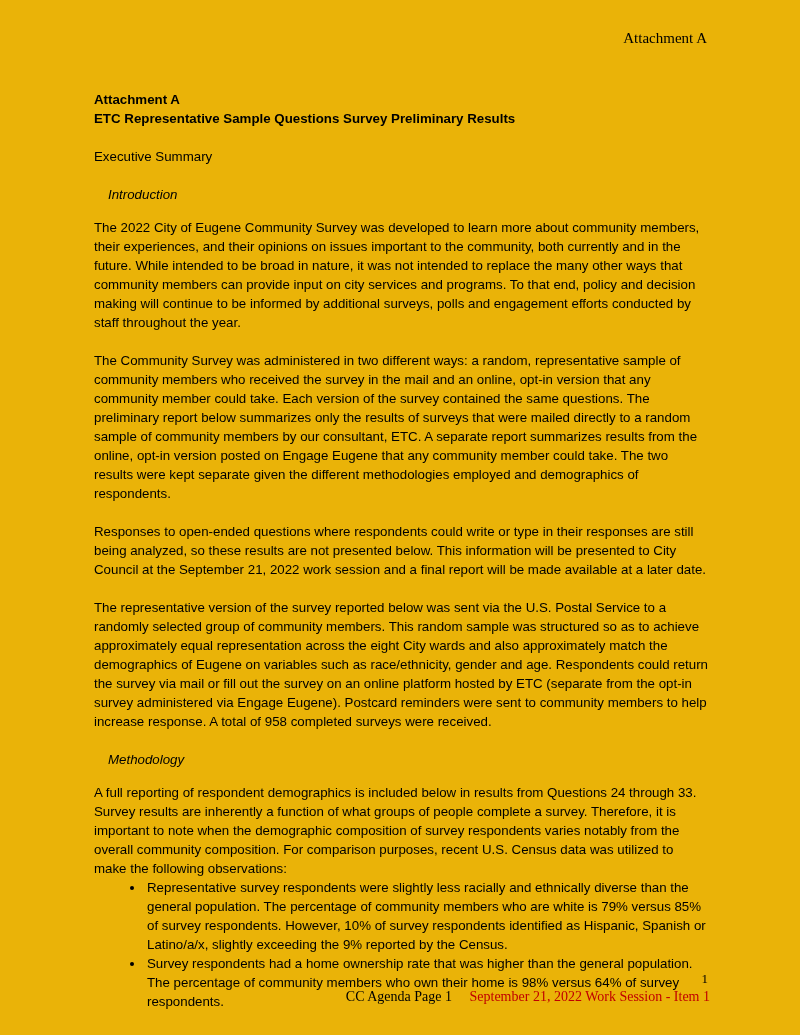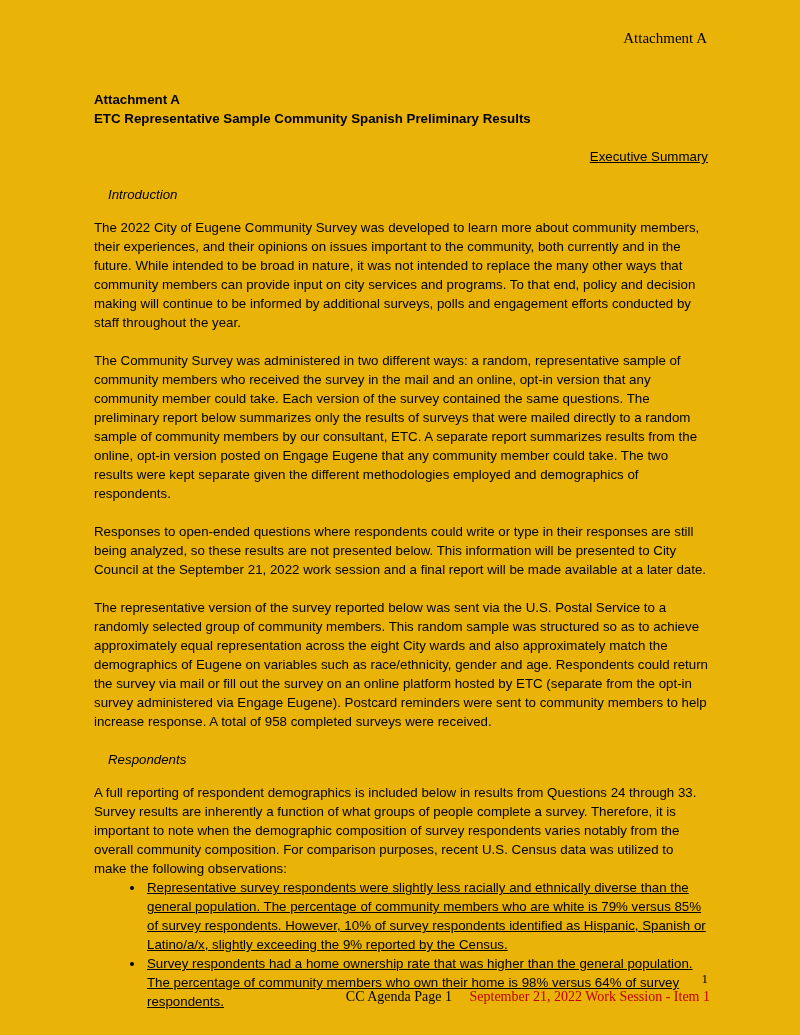--- a/index.html
+++ b/index.html
@@ -31,42 +31,39 @@
     width: 614px;
     font-size: 13.3px;
     line-height: 19px;
     text-align: left;
   }
   .title-block {
     font-weight: bold;
     margin: 0 0 19px 0;
   }
   .underline-heading {
-    text-decoration: underline;
     margin: 8px 0 19px 0;
-    text-align: right;
   }
   .section-heading {
     font-style: italic;
     margin: 14px;
   }
   .para {
     margin: 0 0 19px 0;
   }
   .para.tight {
     margin-bottom: 0;
   }
   ul.bullets {
     margin: 0;
     padding-left: 51px;
   }
   ul.bullets li {
     margin: 0;
     padding-left: 2px;
-    text-decoration: underline;
   }
   .footer {
     position: absolute;
     bottom: 30px;
     right: 90px;
     font-family: "Liberation Serif", serif;
     font-size: 14px;
     white-space: nowrap;
   }
   .footer .footer-right {
@@ -85,33 +82,33 @@
 <body>
 
 <div class="page">
 
   <div class="corner-label">Attachment A</div>
 
   <div class="doc">
 
     <div class="title-block">
       <div>Attachment A</div>
-      <div>ETC Representative Sample Community Spanish Preliminary Results</div>
+      <div>ETC Representative Sample Questions Survey Preliminary Results</div>
     </div>
 
     <div class="underline-heading">Executive Summary</div>
 
     <div class="section-heading">Introduction</div>
     <p class="para">The 2022 City of Eugene Community Survey was developed to learn more about community members, their experiences, and their opinions on issues important to the community, both currently and in the future. While intended to be broad in nature, it was not intended to replace the many other ways that community members can provide input on city services and programs. To that end, policy and decision making will continue to be informed by additional surveys, polls and engagement efforts conducted by staff throughout the year.</p>
     <p class="para">The Community Survey was administered in two different ways: a random, representative sample of community members who received the survey in the mail and an online, opt-in version that any community member could take. Each version of the survey contained the same questions. The preliminary report below summarizes only the results of surveys that were mailed directly to a random sample of community members by our consultant, ETC. A separate report summarizes results from the online, opt-in version posted on Engage Eugene that any community member could take. The two results were kept separate given the different methodologies employed and demographics of respondents.</p>
     <p class="para">Responses to open-ended questions where respondents could write or type in their responses are still being analyzed, so these results are not presented below. This information will be presented to City Council at the September 21, 2022 work session and a final report will be made available at a later date.</p>
 
     <p class="para">The representative version of the survey reported below was sent via the U.S. Postal Service to a randomly selected group of community members. This random sample was structured so as to achieve approximately equal representation across the eight City wards and also approximately match the demographics of Eugene on variables such as race/ethnicity, gender and age. Respondents could return the survey via mail or fill out the survey on an online platform hosted by ETC (separate from the opt-in survey administered via Engage Eugene). Postcard reminders were sent to community members to help increase response. A total of 958 completed surveys were received.</p>
 
-    <div class="section-heading">Respondents</div>
+    <div class="section-heading">Methodology</div>
     <p class="para tight">A full reporting of respondent demographics is included below in results from Questions 24 through 33. Survey results are inherently a function of what groups of people complete a survey. Therefore, it is important to note when the demographic composition of survey respondents varies notably from the overall community composition. For comparison purposes, recent U.S. Census data was utilized to make the following observations:</p>
 
     <ul class="bullets">
       <li>Representative survey respondents were slightly less racially and ethnically diverse than the general population. The percentage of community members who are white is 79% versus 85% of survey respondents. However, 10% of survey respondents identified as Hispanic, Spanish or Latino/a/x, slightly exceeding the 9% reported by the Census.</li>
       <li>Survey respondents had a home ownership rate that was higher than the general population. The percentage of community members who own their home is 98% versus 64% of survey respondents.</li>
     </ul>
 
   </div>
 
   <div class="page-number">1</div>

